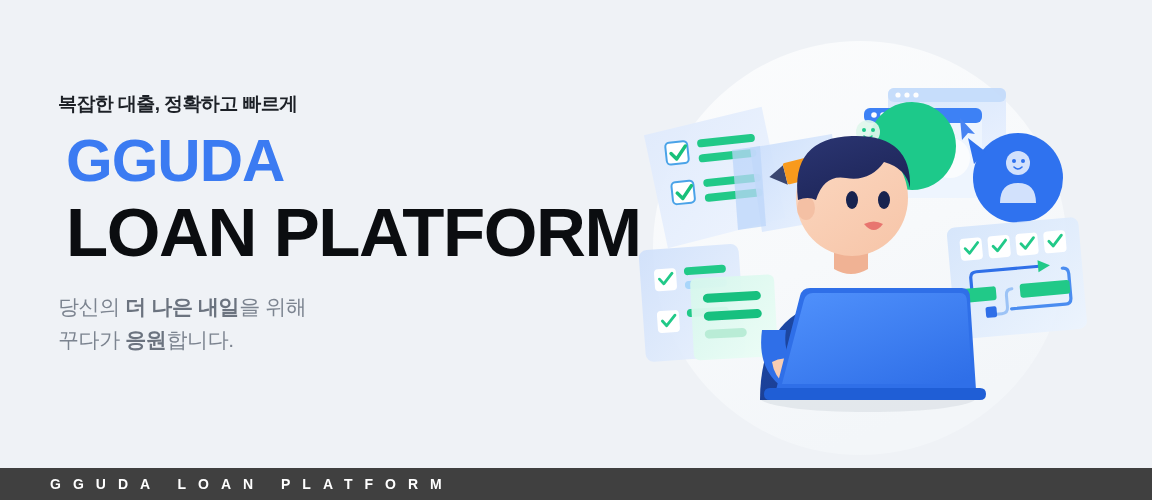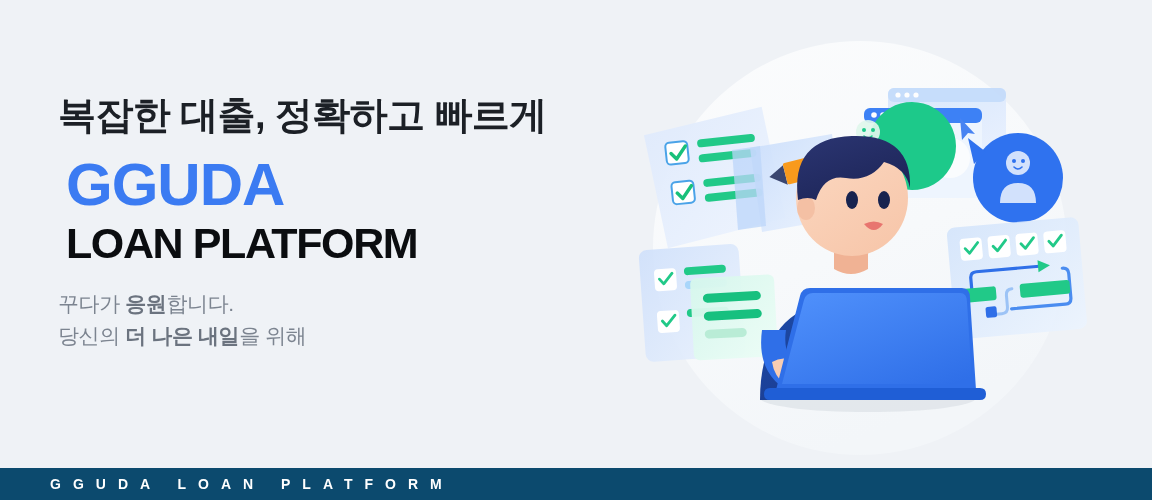--- a/index.html
+++ b/index.html
@@ -25,39 +25,39 @@
 
   
   .text-block {
     position: absolute;
     left: 58px;
     top: 92px;
     width: 560px;
     z-index: 5;
   }
   .eyebrow {
-    font-size: 38px;
+    font-size: 19px;
     font-weight: 700;
     color: #1c2026;
     letter-spacing: -0.6px;
     line-height: 1.25;
     margin: 0 0 14px 0;
     white-space: nowrap;
   }
   .brand {
     font-size: 60px;
     font-weight: 800;
     color: #3b7bf2;
     letter-spacing: -1px;
     line-height: 1.02;
     margin: 0 0 6px 0;
     padding-left: 8px;
   }
   .headline {
-    font-size: 43px;
+    font-size: 69px;
     font-weight: 700;
     color: #0b0d10;
     letter-spacing: -1.4px;
     line-height: 1.05;
     margin: 0 0 22px 0;
     padding-left: 8px;
     white-space: nowrap;
   }
   .subcopy {
     font-size: 21px;
@@ -90,21 +90,21 @@
     height: 470px;
   }
 
   
   .bottom-bar {
     position: absolute;
     left: 0;
     bottom: 0;
     width: 1152px;
     height: 32px;
-    background: #0c4a6e;
+    background: #404040;
     display: flex;
     align-items: center;
     z-index: 10;
   }
   .bottom-bar-text {
     padding-left: 50px;
     color: #ffffff;
     font-size: 14px;
     font-weight: 600;
     letter-spacing: 12px;
@@ -118,24 +118,24 @@
 
   <div class="text-block">
     <p class="eyebrow">복잡한 대출, 정확하고 빠르게</p>
 
     <h1 class="brand">GGUDA</h1>
 
     <h2 class="headline">LOAN PLATFORM</h2>
 
     <p class="subcopy">
       <span class="line">
-        <span>꾸다가 </span><b>응원</b><span>합니다.</span>
+        <span>당신의 </span><b>더 나은 내일</b><span>을 위해</span>
       </span>
       <span class="line">
-        <span>당신의 </span><b>더 나은 내일</b><span>을 위해</span>
+        <span>꾸다가 </span><b>응원</b><span>합니다.</span>
       </span>
     </p>
   </div>
 
   <div class="illustration">
     <svg viewBox="0 0 532 470" xmlns="http://www.w3.org/2000/svg">
       <defs>
         <linearGradient id="gCircle" x1="0" y1="0" x2="0.4" y2="1">
           <stop offset="0%" stop-color="#fbfcfd"></stop>
           <stop offset="60%" stop-color="#f7f9fb"></stop>

